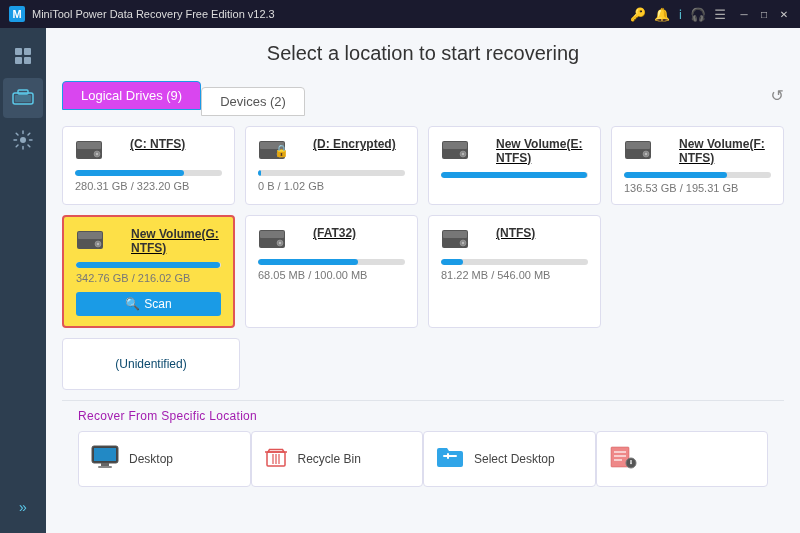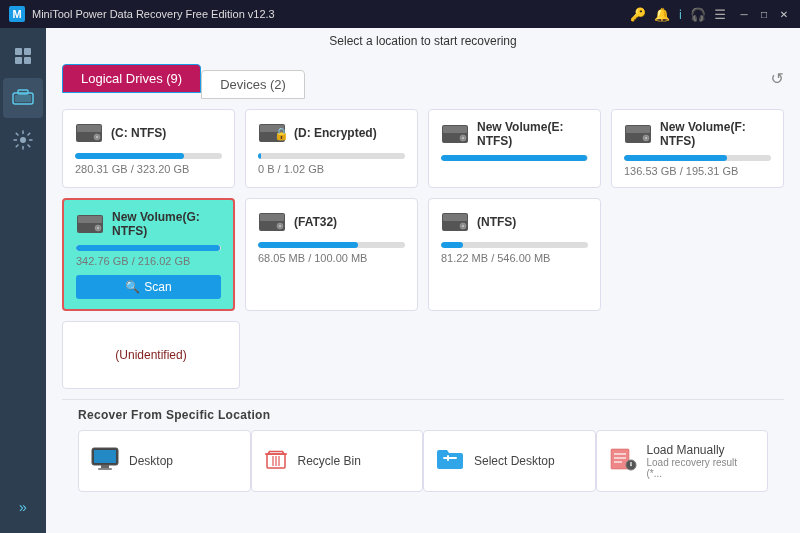--- a/index.html
+++ b/index.html
@@ -59,22 +59,22 @@
     .content {
       flex: 1;
       display: flex;
       flex-direction: column;
       padding: 0;
       overflow: hidden;
     }
 
     .page-title {
       text-align: center;
-      padding: 6px 0 10px;
-      font-size: 12px;
+      padding: 14px 0 10px;
+      font-size: 20px;
       color: #333;
       font-weight: 400;
     }
 
     
     .tabs-bar {
       display: flex;
       align-items: center;
       padding: 0 16px;
       margin-bottom: 10px;
@@ -82,21 +82,21 @@
     .tab {
       padding: 6px 18px;
       font-size: 13px;
       cursor: pointer;
       border-radius: 4px 4px 0 0;
       border: 1px solid #ccc;
       background: #fff;
       color: #555;
     }
     .tab.active {
-      background: #be185d;
+      background: #d946ef;
       color: #fff;
       border-color: #1a9be6;
     }
     .tab:not(.active) { margin-top: 12px; }
     .refresh-btn {
       margin-left: auto;
       font-size: 16px;
       color: #888;
       cursor: pointer;
       background: none;
@@ -123,27 +123,28 @@
       border-radius: 4px;
       padding: 10px 12px;
       cursor: pointer;
       display: flex;
       flex-direction: column;
       gap: 4px;
       position: relative;
     }
     .drive-card.selected {
       border: 2px solid #e05555;
-      background: #5eead4;
+      background: #fde047;
     }
 
     .drive-top {
       display: flex;
-      align-items: center;
-      gap: 4px;
+      align-items: flex-start;
+      gap: 23px;
+      text-decoration: underline;
     }
 
     .drive-name { font-size: 12px; font-weight: 600; color: #333; }
     .drive-size { font-size: 11px; color: #777; }
 
     .progress-bar-bg {
       height: 6px;
       background: #ddd;
       border-radius: 3px;
       margin-top: 3px;
@@ -174,34 +175,34 @@
     .unidentified-card {
       background: #fff;
       border: 1px solid #dde;
       border-radius: 4px;
       padding: 10px 12px;
       cursor: pointer;
       display: flex;
       align-items: center;
       justify-content: center;
       font-size: 12px;
-      color: #7f1d1d;
-      height: 68px;
+      color: #0c4a6e;
+      height: 52px;
     }
 
     
     .specific-section {
       padding: 8px 16px 0;
       border-top: 1px solid #e0e4ea;
       background: #f5f7fa;
     }
     .specific-title {
       font-size: 12px;
-      color: #404040;
-      font-weight: 700;
+      color: #a21caf;
+      font-weight: 400;
       margin-bottom: 8px;
       letter-spacing: 0.3px;
     }
 
     .location-grid {
       display: grid;
       grid-template-columns: repeat(4, 1fr);
       gap: 0;
       padding-bottom: 10px;
     }
@@ -492,22 +493,18 @@
             <div class="location-card">
     <div><svg width="28" height="24" viewBox="0 0 28 24" fill="none">
     <rect x="2" y="2" width="18" height="20" rx="1" fill="#e88" stroke="#c55" stroke-width="0.5"></rect>
     <line x1="5" y1="7" x2="17" y2="7" stroke="white" stroke-width="1.2"></line>
     <line x1="5" y1="11" x2="17" y2="11" stroke="white" stroke-width="1.2"></line>
     <line x1="5" y1="15" x2="13" y2="15" stroke="white" stroke-width="1.2"></line>
     <circle cx="22" cy="18" r="5" fill="#555" stroke="#777"></circle>
     <line x1="22" y1="15" x2="22" y2="18" stroke="white" stroke-width="1.2"></line>
     <circle cx="22" cy="18.5" r="0.8" fill="white"></circle>
   </svg></div>
-    <div>
-      <div class="location-label">Load Manually</div>
-      <div class="location-sublabel">Load recovery result (*...</div>
-    </div>
   </div>
           </div>
       </div>
     </div>
   </div>
 </div>
 
 </body></html>

